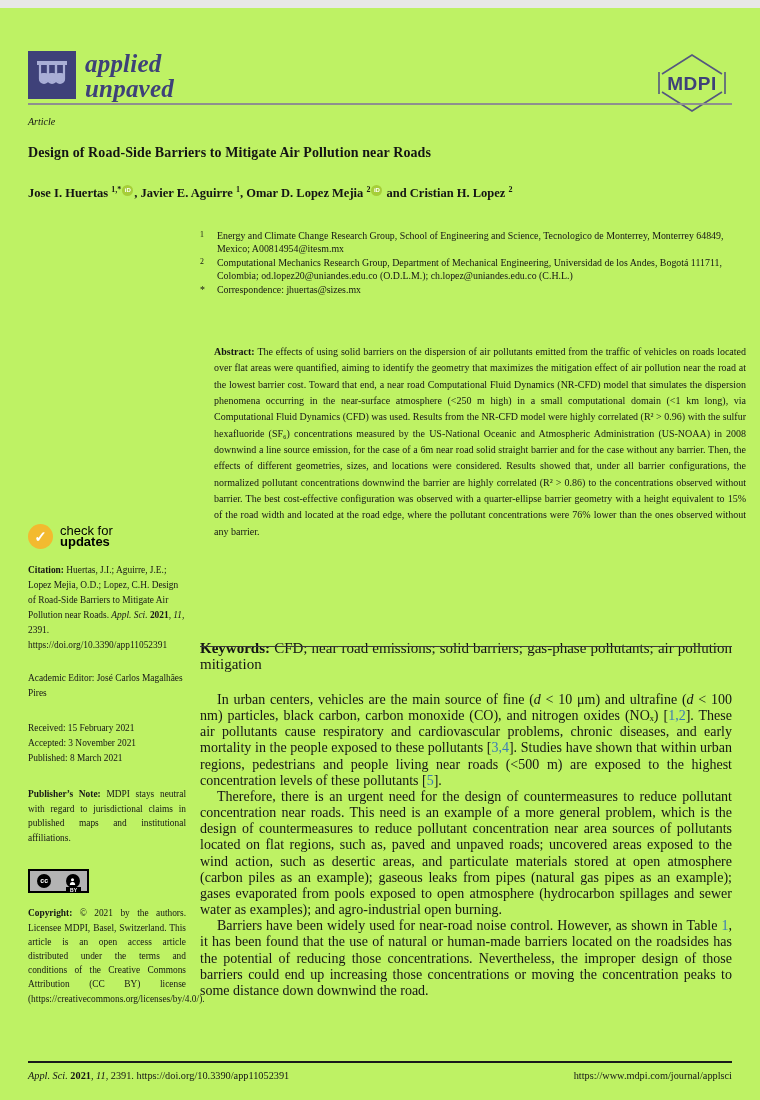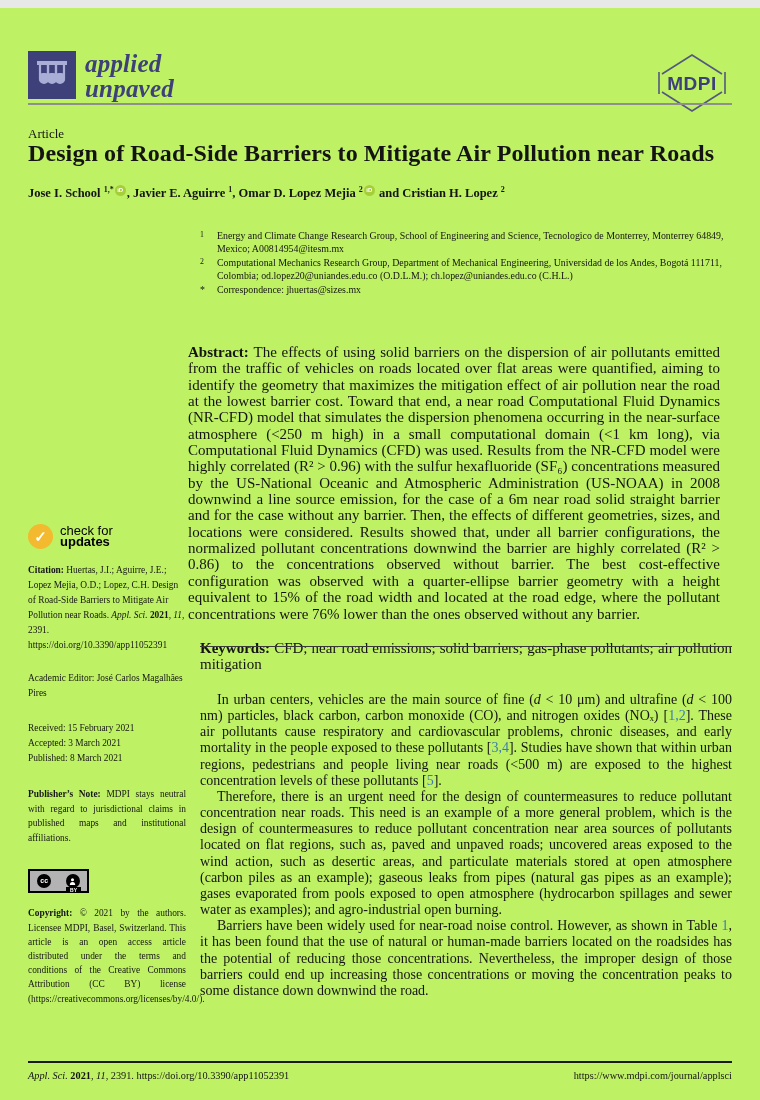--- a/index.html
+++ b/index.html
@@ -8,33 +8,33 @@
     font-family:"Liberation Serif","DejaVu Sans",serif;color:#141414;overflow:hidden;
   }
   
   .hdr{position:absolute;top:43px;left:28px;right:28px;display:flex;justify-content:space-between;align-items:flex-start;}
   .jlogo{display:flex;gap:9px;align-items:flex-start;}
   .logo-box{width:48px;height:48px;background:#3e4179;display:flex;align-items:center;justify-content:center;}
   .jname{color:#3e4179;font-style:italic;font-weight:bold;font-size:25px;line-height:25px;letter-spacing:.2px;}
   .mdpi{position:relative;width:80px;height:62px;margin-top:1px;}
   .rule-header{position:absolute;top:95px;left:28px;width:704px;height:2px;background:#8f8f8f;}
   
-  .article-label{position:absolute;top:118px;left:28px;font-size:13px;}
-  .title{position:absolute;top:132px;left:28px;width:704px;font-size:24px;font-weight:bold;line-height:26px;letter-spacing:.1px;}
+  .article-label{position:absolute;top:108px;left:28px;font-style:italic;font-size:10px;}
+  .title{position:absolute;top:132px;left:28px;width:704px;font-size:14px;font-weight:bold;line-height:26px;letter-spacing:.1px;}
   .authors{position:absolute;top:177px;left:28px;width:704px;font-weight:bold;font-size:12.5px;}
   .authors sup{font-size:8px;}
   .orcid-icon{display:inline-block;width:11px;height:11px;border-radius:50%;background:#a6ce39;color:#fff;
     font-family:"Liberation Sans",sans-serif;font-size:6px;font-weight:bold;text-align:center;line-height:11px;
     vertical-align:super;margin:0 1px;}
   
   .affils{position:absolute;top:221px;left:200px;width:533px;font-size:9.9px;line-height:13.4px;}
   .affil-row{display:flex;}
   .affil-marker{width:17px;flex:none;font-size:7.8px;position:relative;top:-1px;}
   .affil-text{flex:1;}
-  .abstract{position:absolute;top:336px;left:188px;width:532px;font-size:15px;line-height:16.35px;text-align:justify;}
+  .abstract{position:absolute;top:336px;left:214px;width:532px;font-size:10px;line-height:16.35px;text-align:justify;}
   .keywords{position:absolute;top:632px;left:200px;width:532px;font-size:15px;line-height:16.35px;text-align:justify;}
   .rule-mid{position:absolute;top:638px;left:200px;width:532px;height:1px;background:#3a3a3a;}
   .intro-h{position:absolute;top:662px;left:200px;width:532px;font-size:12.6px;font-weight:bold;}
   .bodytext{position:absolute;top:684px;left:200px;width:532px;font-size:14px;line-height:16.15px;text-align:justify;}
   .bodytext p{margin:0;text-indent:17px;}
   .seg-b{font-weight:bold;}
   .seg-i{font-style:italic;}
   .seg-link{color:#3a7bb7;}
   
   .sidebar{position:absolute;top:516px;left:28px;width:158px;font-size:9.4px;line-height:15px;color:#161616;}
@@ -91,21 +91,21 @@
           <line x1="73" y1="20" x2="73" y2="42"></line>
         </g>
         <text x="40" y="38" text-anchor="middle" font-family="Liberation Sans, sans-serif" font-size="19" font-weight="bold" fill="#3e4179" letter-spacing="0.5">MDPI</text>
       </svg>
     </div>
   </div>
   <div class="rule-header"></div>
 
   <div class="article-label">Article</div>
   <h1 class="title" style="margin:0;">Design of Road-Side Barriers to Mitigate Air Pollution near Roads</h1>
-  <div class="authors"><span>Jose I. School </span><sup>1,*</sup><span class="orcid-icon">iD</span><span>, Javier E. Aguirre </span><sup>1</sup><span>, Omar D. Lopez Mejia </span><sup>2</sup><span class="orcid-icon">iD</span><span> and Cristian H. Lopez </span><sup>2</sup></div>
+  <div class="authors"><span>Jose I. Huertas </span><sup>1,*</sup><span class="orcid-icon">iD</span><span>, Javier E. Aguirre </span><sup>1</sup><span>, Omar D. Lopez Mejia </span><sup>2</sup><span class="orcid-icon">iD</span><span> and Cristian H. Lopez </span><sup>2</sup></div>
 
   <div class="affils">
     <div class="affil-row">
       <span class="affil-marker">1</span>
       <span class="affil-text">Energy and Climate Change Research Group, School of Engineering and Science, Tecnologico de Monterrey, Monterrey 64849, Mexico; A00814954@itesm.mx</span>
     </div>
     <div class="affil-row">
       <span class="affil-marker">2</span>
       <span class="affil-text">Computational Mechanics Research Group, Department of Mechanical Engineering, Universidad de los Andes, Bogotá 111711, Colombia; od.lopez20@uniandes.edu.co (O.D.L.M.); ch.lopez@uniandes.edu.co (C.H.L.)</span>
     </div>
@@ -132,21 +132,21 @@
       </div>
       <div class="upd-text">
         <div>check for</div>
         <div class="b2">updates</div>
       </div>
     </div>
     <div class="sb-citation"><span class="seg-b">Citation: </span><span>Huertas, J.I.; Aguirre, J.E.; Lopez Mejia, O.D.; Lopez, C.H. Design of Road-Side Barriers to Mitigate Air Pollution near Roads. </span><span class="seg-i">Appl. Sci. </span><span class="seg-b">2021</span><span>, </span><span class="seg-i">11</span><span>, 2391. https://doi.org/10.3390/app11052391</span></div>
     <div class="sb-editor">Academic Editor: José Carlos Magalhães Pires</div>
     <div class="sb-dates">
       <div>Received: 15 February 2021</div>
-      <div>Accepted: 3 March 2021</div>
+      <div>Accepted: 3 November 2021</div>
       <div>Published: 8 March 2021</div>
     </div>
     <div class="sb-note"><span class="seg-b">Publisher’s Note: </span><span>MDPI stays neutral with regard to jurisdictional claims in published maps and institutional affiliations.</span></div>
     <div class="cc-badge">
       <div class="cc-circle">cc</div>
       <div class="cc-circle">
         <svg width="9" height="9" viewBox="0 0 10 10">
           <circle cx="5" cy="3" r="1.7" fill="#fff"></circle>
           <path d="M2 9 Q2 5.5 5 5.5 Q8 5.5 8 9 Z" fill="#fff"></path>
         </svg>

